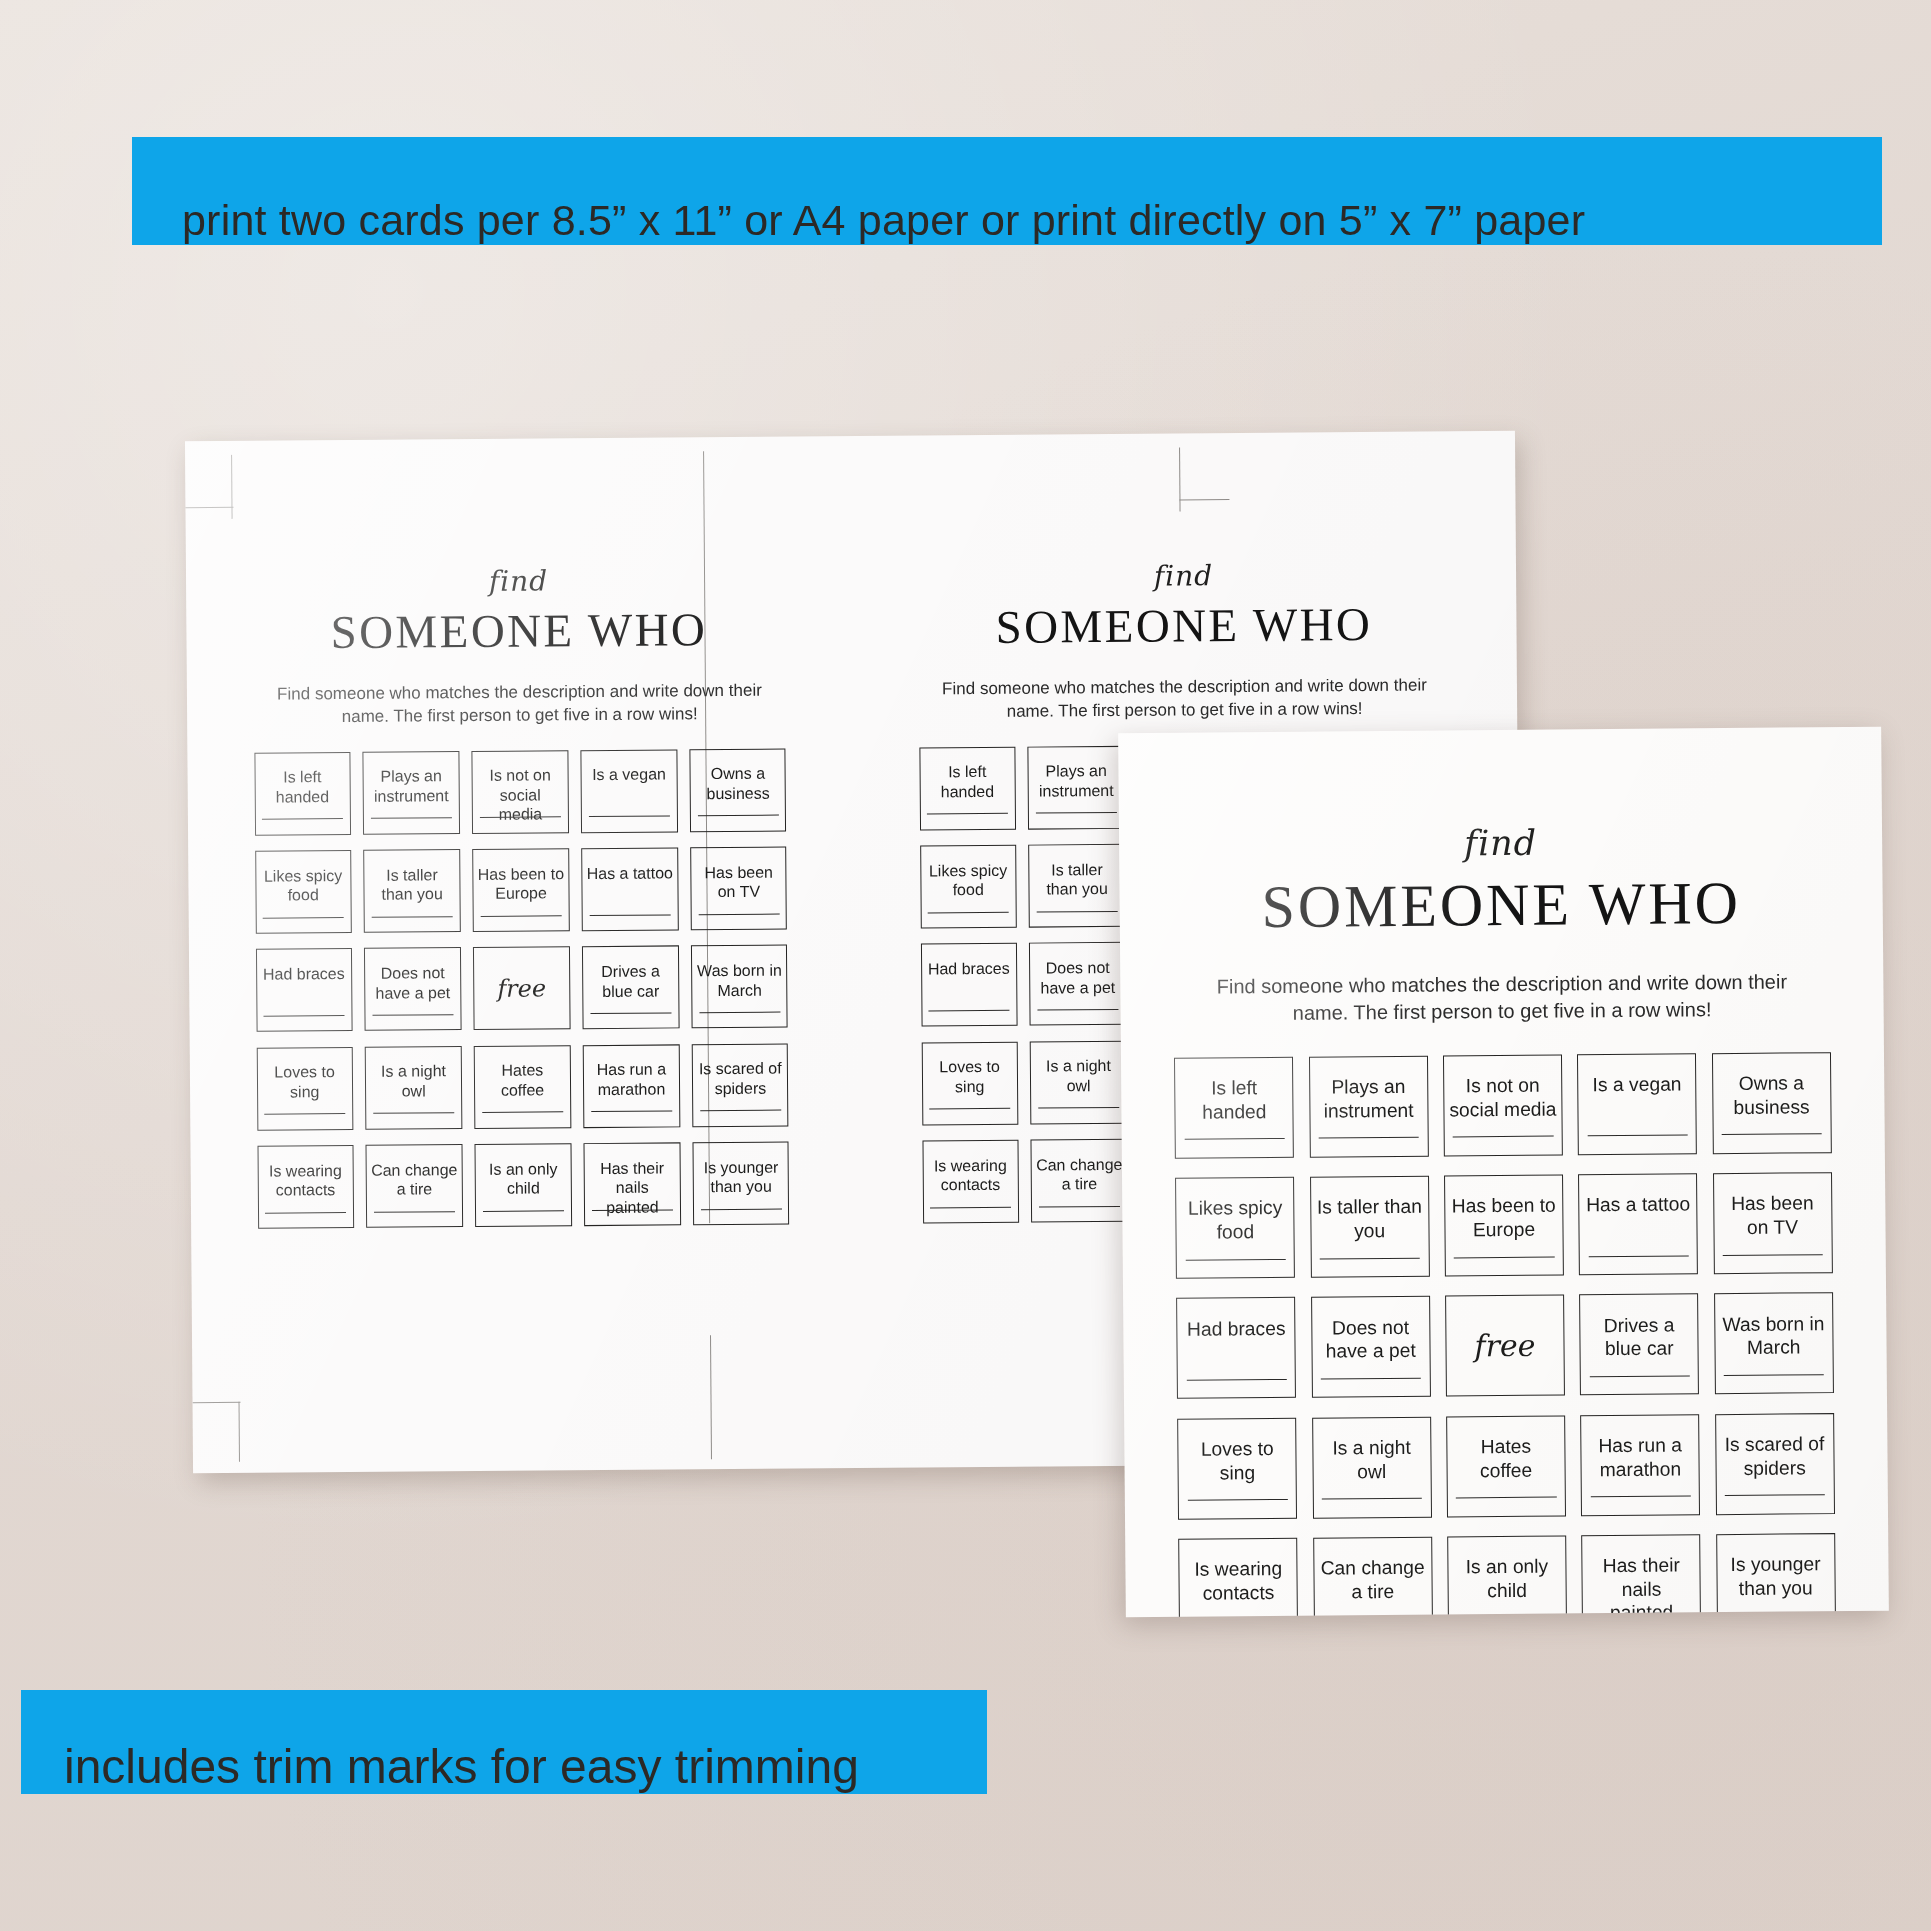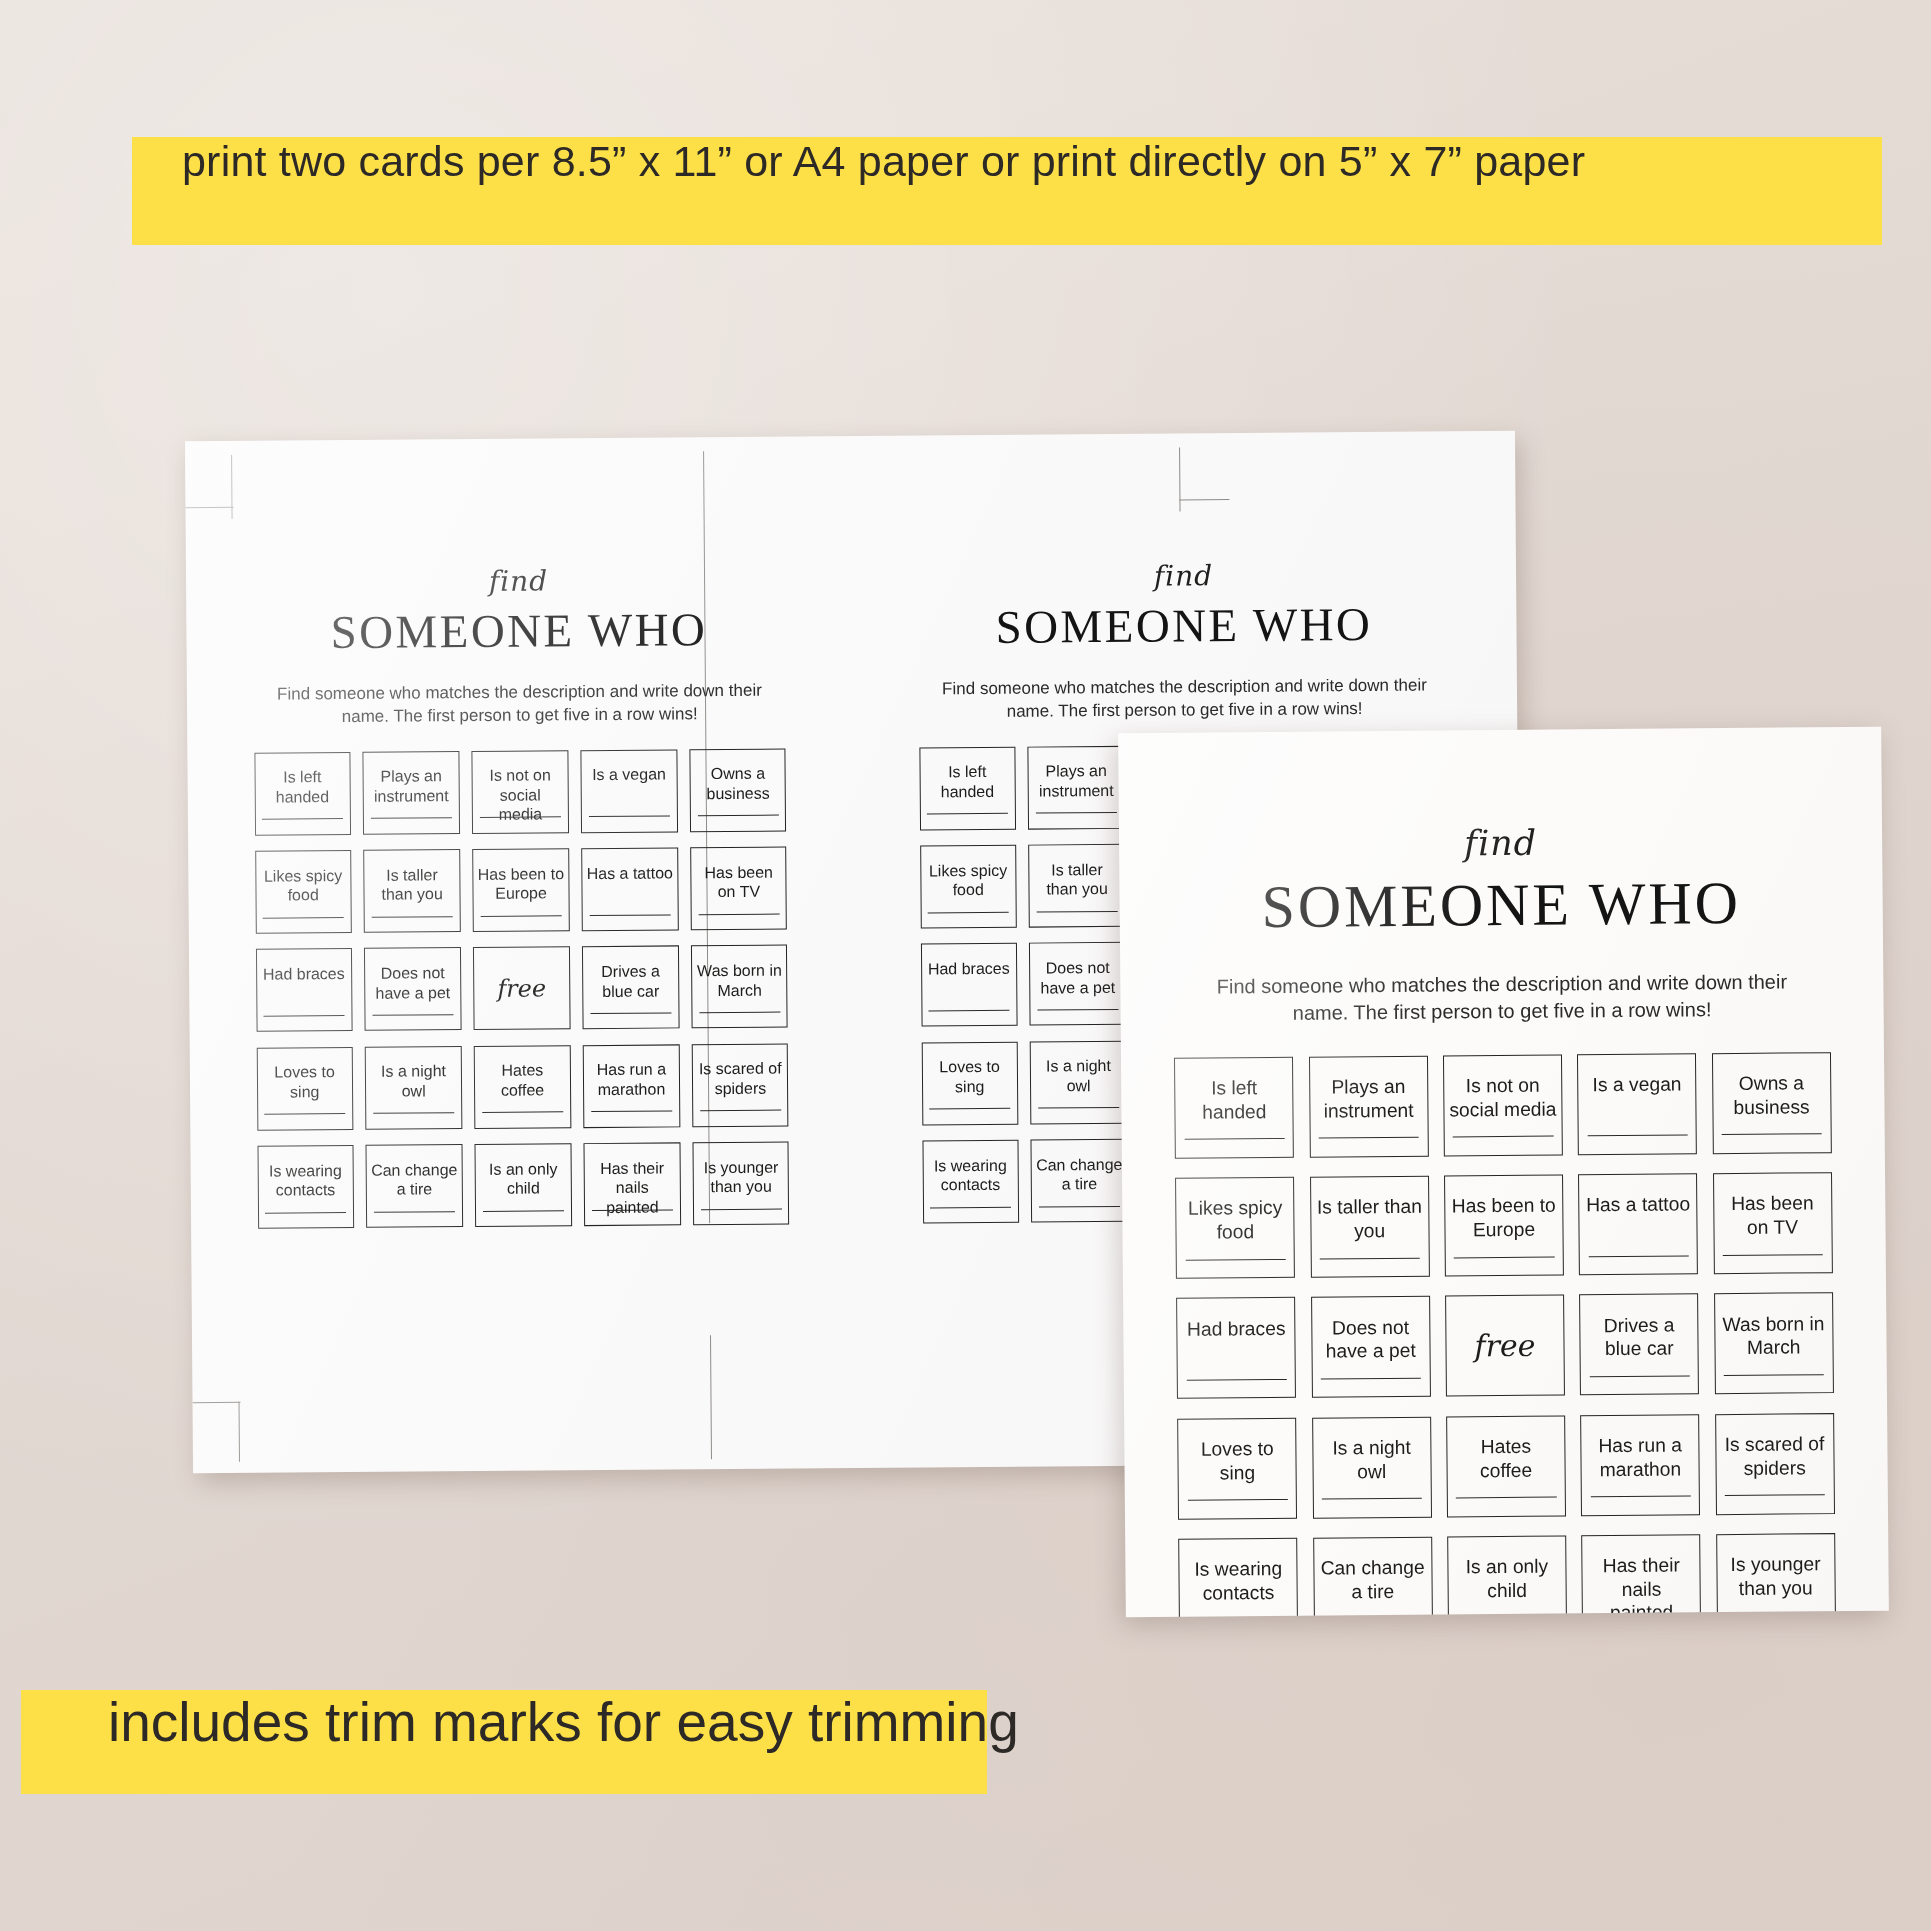--- a/index.html
+++ b/index.html
@@ -22,23 +22,23 @@
     background:
       radial-gradient(ellipse at 20% 15%, rgba(255,255,255,0.35), rgba(255,255,255,0) 55%),
       radial-gradient(ellipse at 85% 80%, rgba(212,196,188,0.35), rgba(255,255,255,0) 60%),
       linear-gradient(160deg, #e8e0da 0%, #e2d8d2 45%, #ddd2cb 100%);
     pointer-events: none;
   }
 
   
   .banner {
     position: absolute;
-    background: #fde047;
+    background: #0ea5e9;
     display: flex;
-    align-items: flex-start;
+    align-items: flex-end;
     box-sizing: border-box;
   }
   .banner-top {
     left: 132px;
     top: 137px;
     width: 1750px;
     height: 108px;
     padding-left: 50px;
   }
   .banner-top .banner-text {
@@ -48,24 +48,23 @@
     white-space: nowrap;
   }
   .banner-bottom {
     left: 21px;
     top: 1690px;
     width: 966px;
     height: 104px;
     padding-left: 43px;
   }
   .banner-bottom .banner-text {
-    font-size: 55px;
+    font-size: 48px;
     color: #2c2926;
     white-space: nowrap;
-    margin-left: 44px;
   }
 
   
   .sheet {
     position: absolute;
     left: 189px;
     top: 436px;
     width: 1330px;
     height: 1032px;
     background: #fbfafa;

